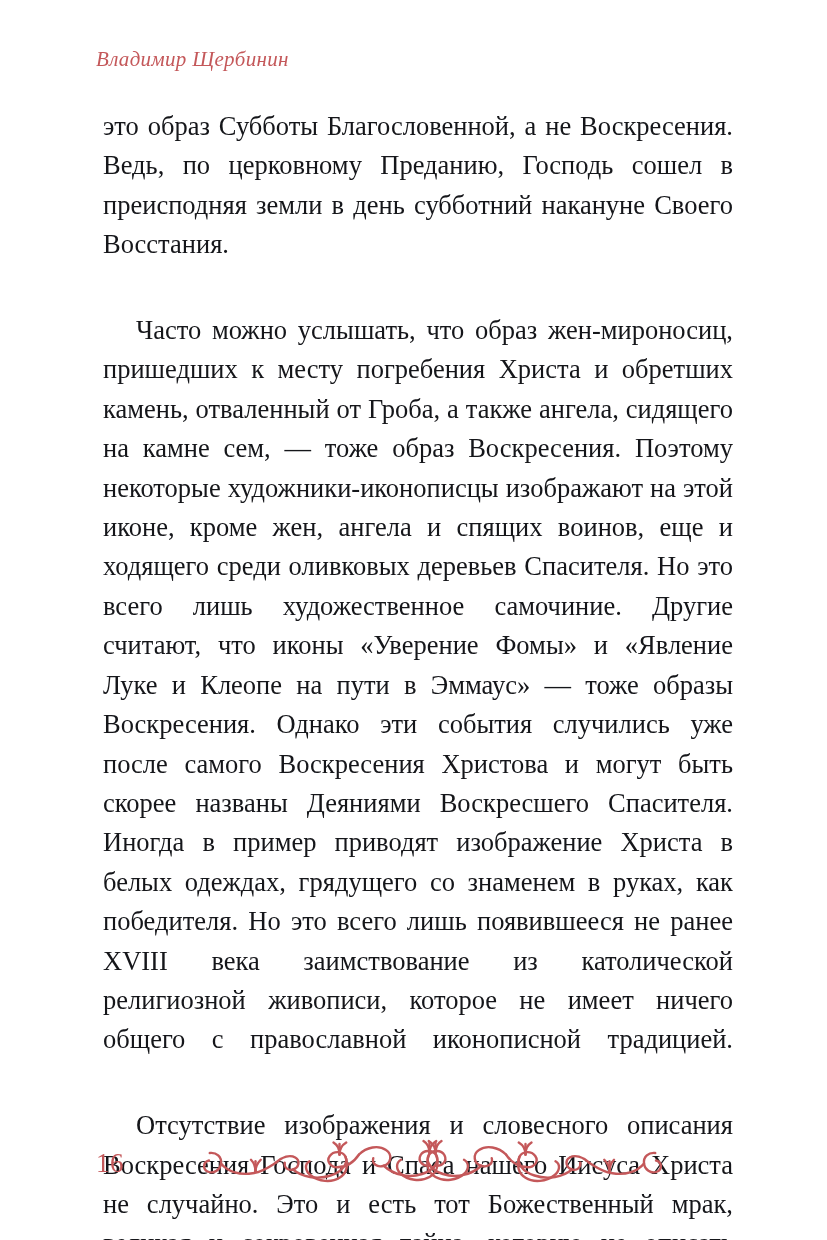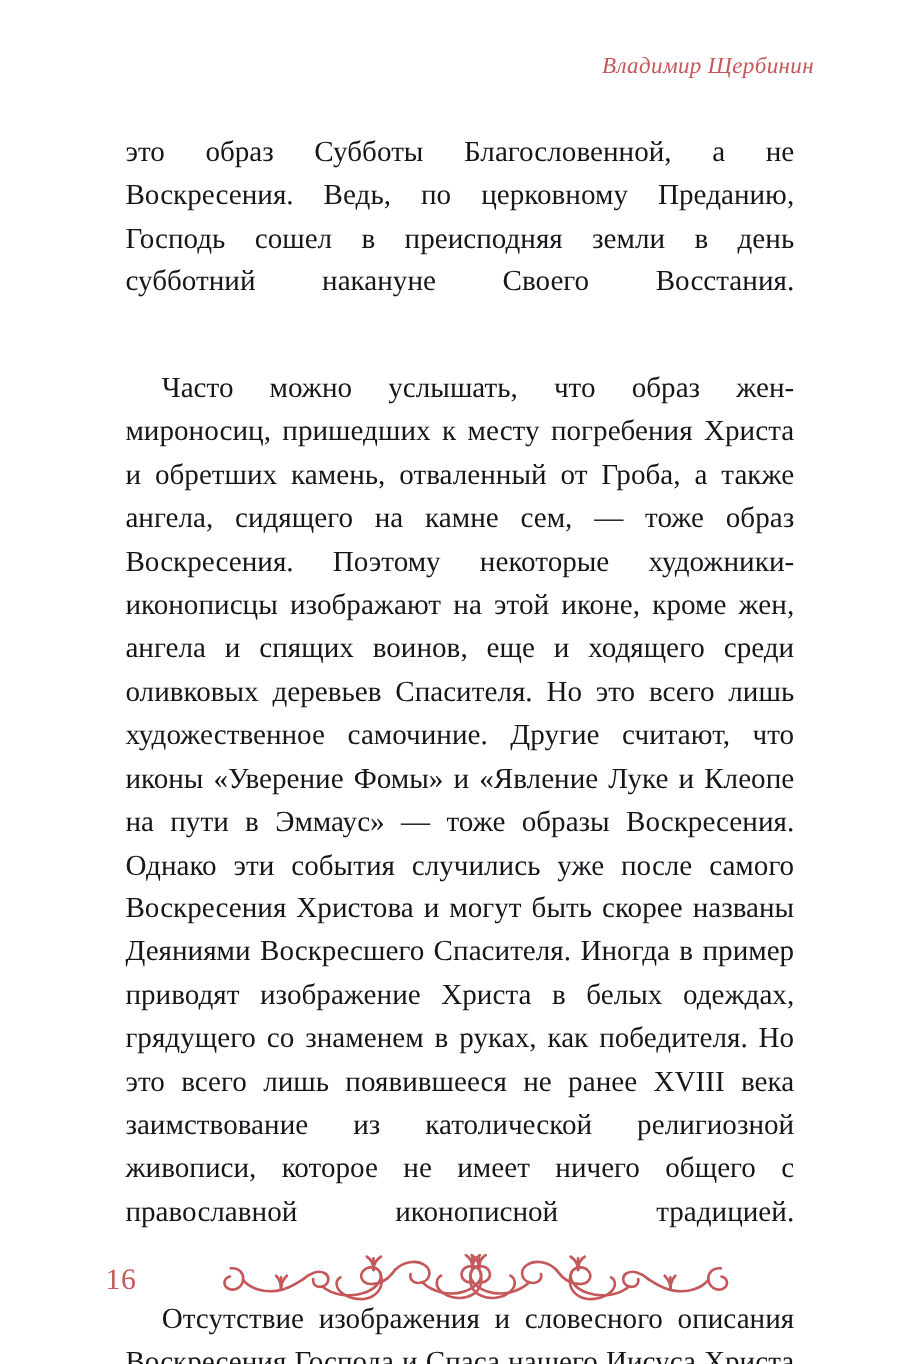--- a/index.html
+++ b/index.html
@@ -26,32 +26,31 @@
     left: 96px;
     top: 44px;
     width: 644px;
     height: 30px;
     color: #c4585a;
     font-style: italic;
     font-size: 21px;
     line-height: 30px;
     letter-spacing: 0.3px;
     white-space: nowrap;
-    text-align: right;
   }
 
   
   .textblock {
     position: absolute;
     left: 96px;
     top: 100px;
     width: 644px;
   }
   .para {
-    margin: 18px;
+    margin: 7px;
     color: #15161a;
     font-size: 26.5px;
     line-height: 39.4px;
     text-align: justify;
     text-justify: inter-word;
     -webkit-hyphens: none;
     hyphens: none;
     word-spacing: 0.2px;
   }
   .para.indent {

